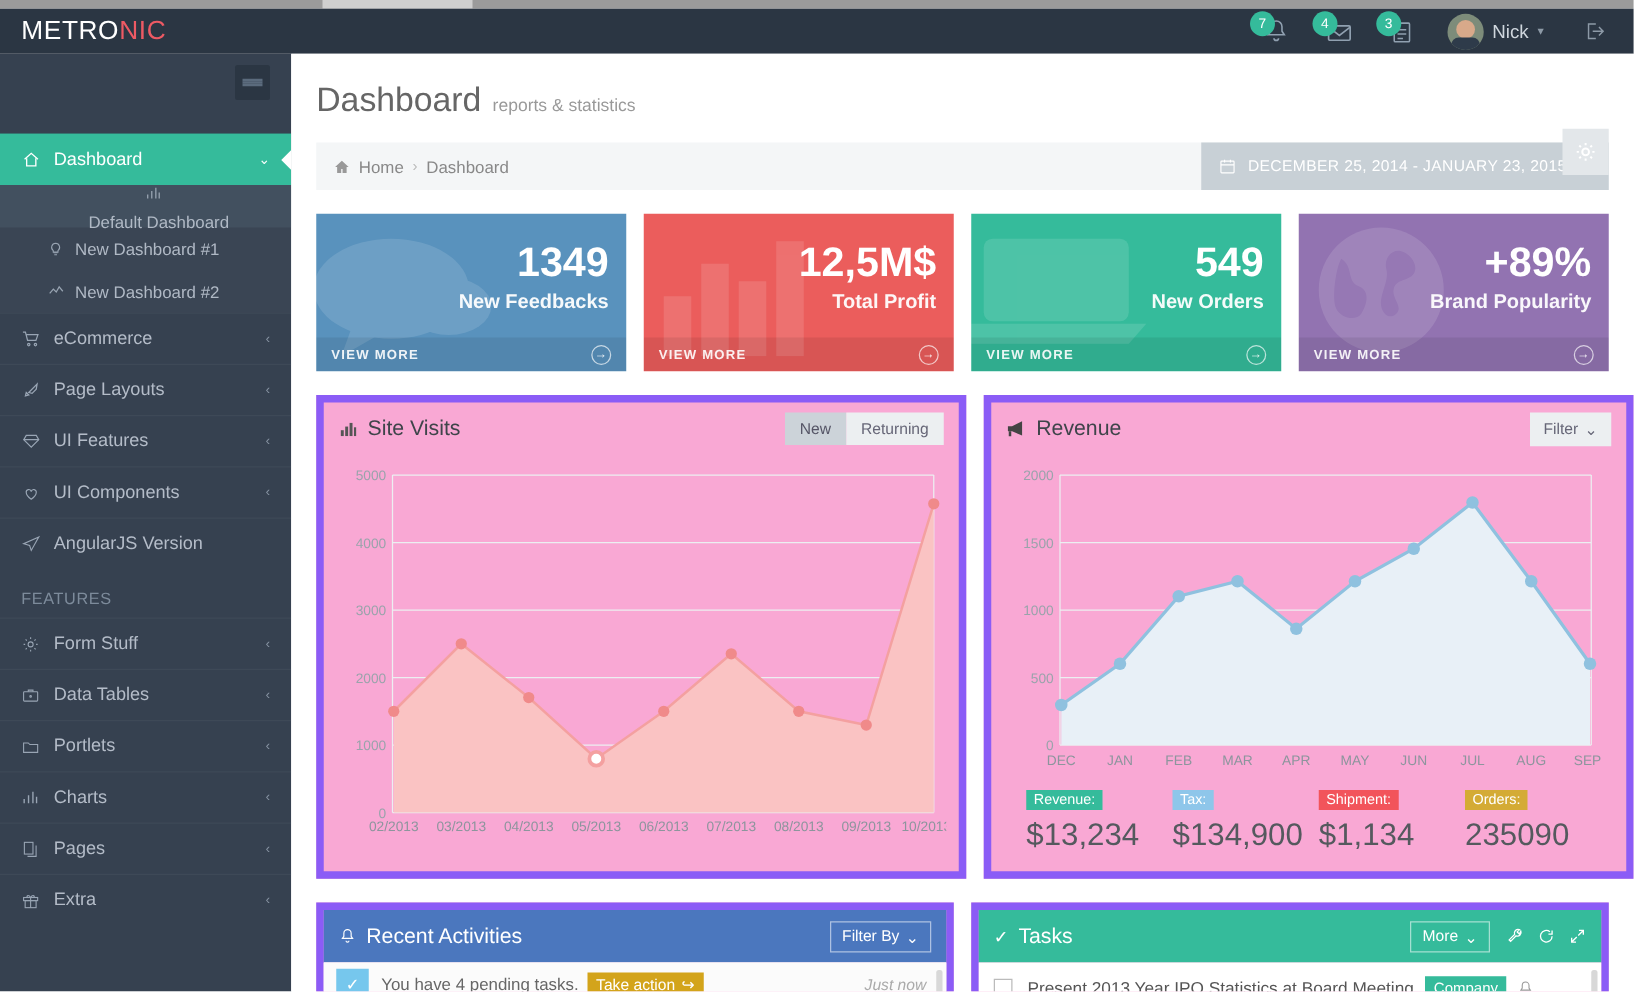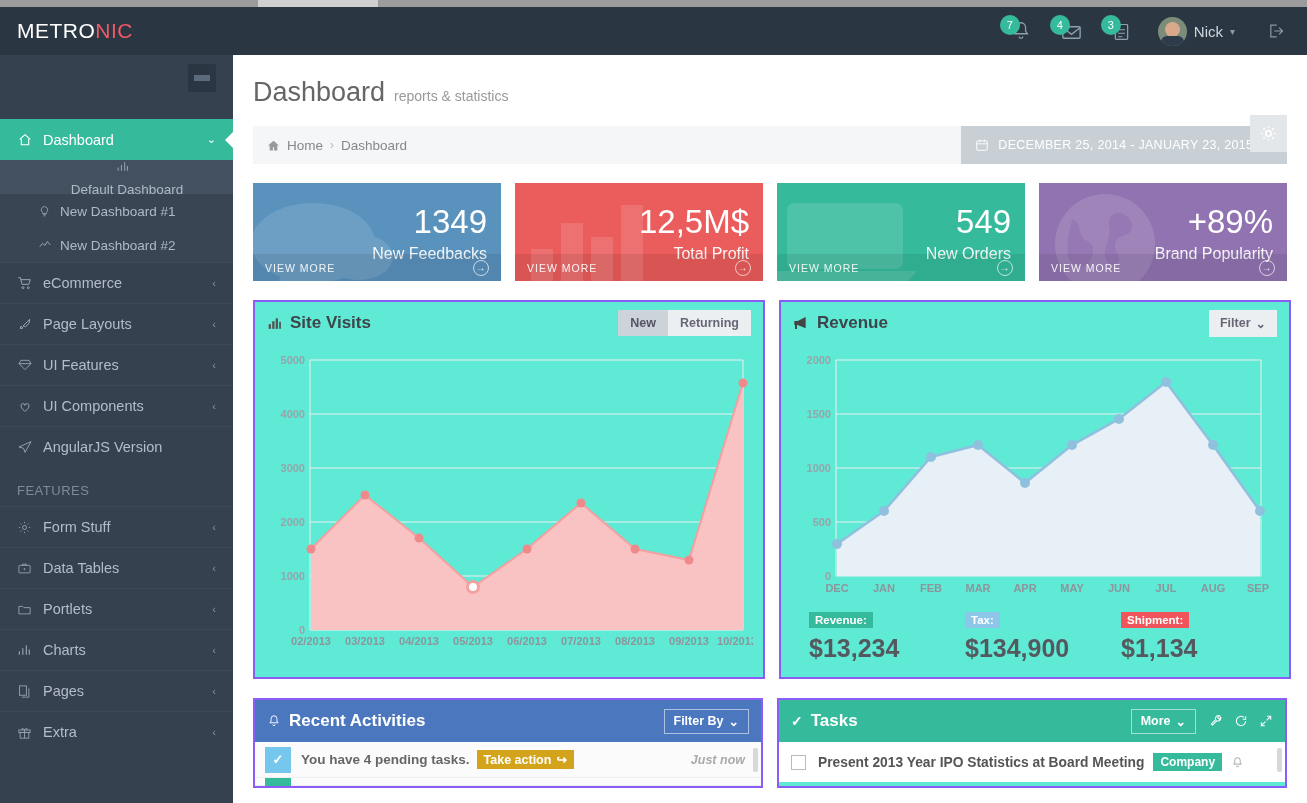--- a/index.html
+++ b/index.html
@@ -6,21 +6,21 @@
   html,body {
     width:1307px; height:803px; overflow:hidden;
     font-family:"Liberation Sans", sans-serif;
     background:#fff;
   }
   
   .browser-strip{height:7px;background:#9b9b9b;position:relative;}
   .browser-strip .tab{position:absolute;left:258px;top:0;width:120px;height:7px;background:#cfcfcf;}
 
   
-  .header{height:48px;background:#2b3643;display:flex;align-items:center;position:relative;}
+  .header{height:36px;background:#2b3643;display:flex;align-items:center;position:relative;}
   .brand{font-size:21px;letter-spacing:.5px;color:#fff;padding-left:17px;width:233px;font-weight:400;}
   .brand .nic{color:#ed5a64;}
   .topbar-right{margin-left:auto;display:flex;align-items:center;padding-right:16px;gap:0px;}
   .tb-item{position:relative;padding:0 14px;display:flex;align-items:center;height:46px;cursor:pointer;}
   .tb-badge{position:absolute;top:7px;left:4px;min-width:20px;height:20px;border-radius:50%;
             background:#35bb9b;color:#fff;font-size:11px;display:flex;align-items:center;justify-content:center;}
   .tb-ico{color:#90a0b0;}
   .user{display:flex;align-items:center;gap:7px;padding:0 12px;cursor:pointer;}
   .avatar{width:29px;height:29px;border-radius:50%;overflow:hidden;background:#7d8c7a;position:relative;}
   .avatar .face{position:absolute;left:7px;top:5px;width:15px;height:15px;border-radius:50%;background:#d8a98a;}
@@ -68,33 +68,33 @@
             display:flex;align-items:center;justify-content:center;color:#fff;font-size:19px;cursor:pointer;}
   .crumb-row{margin:18px 20px 0 20px;background:#f4f6f7;height:38px;display:flex;align-items:center;padding:0 14px;}
   .crumb{color:#888;font-size:13.5px;display:flex;align-items:center;gap:7px;}
   .crumb a{color:#888;text-decoration:none;cursor:pointer;}
   .crumb .sep{color:#bbb;font-size:12px;}
   .date-picker{margin-left:auto;background:#c8d0d6;color:#fff;height:38px;display:flex;align-items:center;
                gap:9px;padding:0 14px;font-size:12.5px;letter-spacing:.3px;cursor:pointer;margin-right:-14px;}
 
   
   .tiles{display:flex;gap:14px;margin:19px 20px 0 20px;}
-  .tile{flex:1;height:98px;position:relative;overflow:hidden;cursor:pointer;}
+  .tile{flex:1;height:126px;position:relative;overflow:hidden;cursor:pointer;font-weight:bold;}
   .tile .num{position:absolute;right:14px;top:22px;color:#fff;font-size:33px;text-align:right;line-height:1;}
   .tile .desc{position:absolute;right:14px;top:62px;color:#fff;font-size:16px;text-align:right;opacity:.95;}
   .tile .more{position:absolute;left:0;bottom:0;width:100%;height:27px;background:rgba(0,0,0,.08);
               display:flex;align-items:center;padding:0 12px;}
   .tile .more span{color:#fff;font-size:10.5px;letter-spacing:1px;opacity:.9;}
   .tile .more .circ{margin-left:auto;width:16px;height:16px;border:1px solid rgba(255,255,255,.75);
      border-radius:50%;color:#fff;font-size:10px;display:flex;align-items:center;justify-content:center;}
   .tile .bgart{position:absolute;opacity:.12;}
 
   
   .row2{display:flex;gap:14px;margin:19px 20px 0 20px;}
-  .portlet{flex:1;background:#5eead4;border:2px solid #8b5cf6;font-weight:bold;}
+  .portlet{flex:1;background:#f9a8d4;border:6px solid #8b5cf6;}
   .portlet-head{height:42px;display:flex;align-items:center;padding:0 12px;}
   .portlet-title{font-size:17px;color:#3f444a;display:flex;align-items:center;gap:8px;}
   .portlet-title .ph-ico{font-size:14px;color:#555;}
   .btn-group{margin-left:auto;display:flex;}
   .btn-sm{font-size:12.5px;color:#667;padding:6px 12px;background:#eceff1;cursor:pointer;}
   .btn-sm.on{background:#ccd3d9;color:#556;}
   .btn-filter{margin-left:auto;font-size:12.5px;color:#667;padding:6px 11px;background:#eceff1;cursor:pointer;display:flex;gap:5px;align-items:center;}
 
   .chart-box{padding:4px 10px 6px 10px;position:relative;}
   svg{display:block;}
@@ -608,20 +608,24 @@
             <div class="val">$13,234</div>
           </div>
           <div class="stat">
             <span class="lbl" style="background:#8ec6ea">Tax:</span>
             <div class="val">$134,900</div>
           </div>
           <div class="stat">
             <span class="lbl" style="background:#f2545b">Shipment:</span>
             <div class="val">$1,134</div>
           </div>
+          <div class="stat">
+            <span class="lbl" style="background:#d4ab35">Orders:</span>
+            <div class="val">235090</div>
+          </div>
         </div>
       </div>
     </div>
 
     <div class="row3">
 
       <div class="portlet p-blue">
         <div class="portlet-head">
           <div class="portlet-title">
             <span class="ph-ico">

